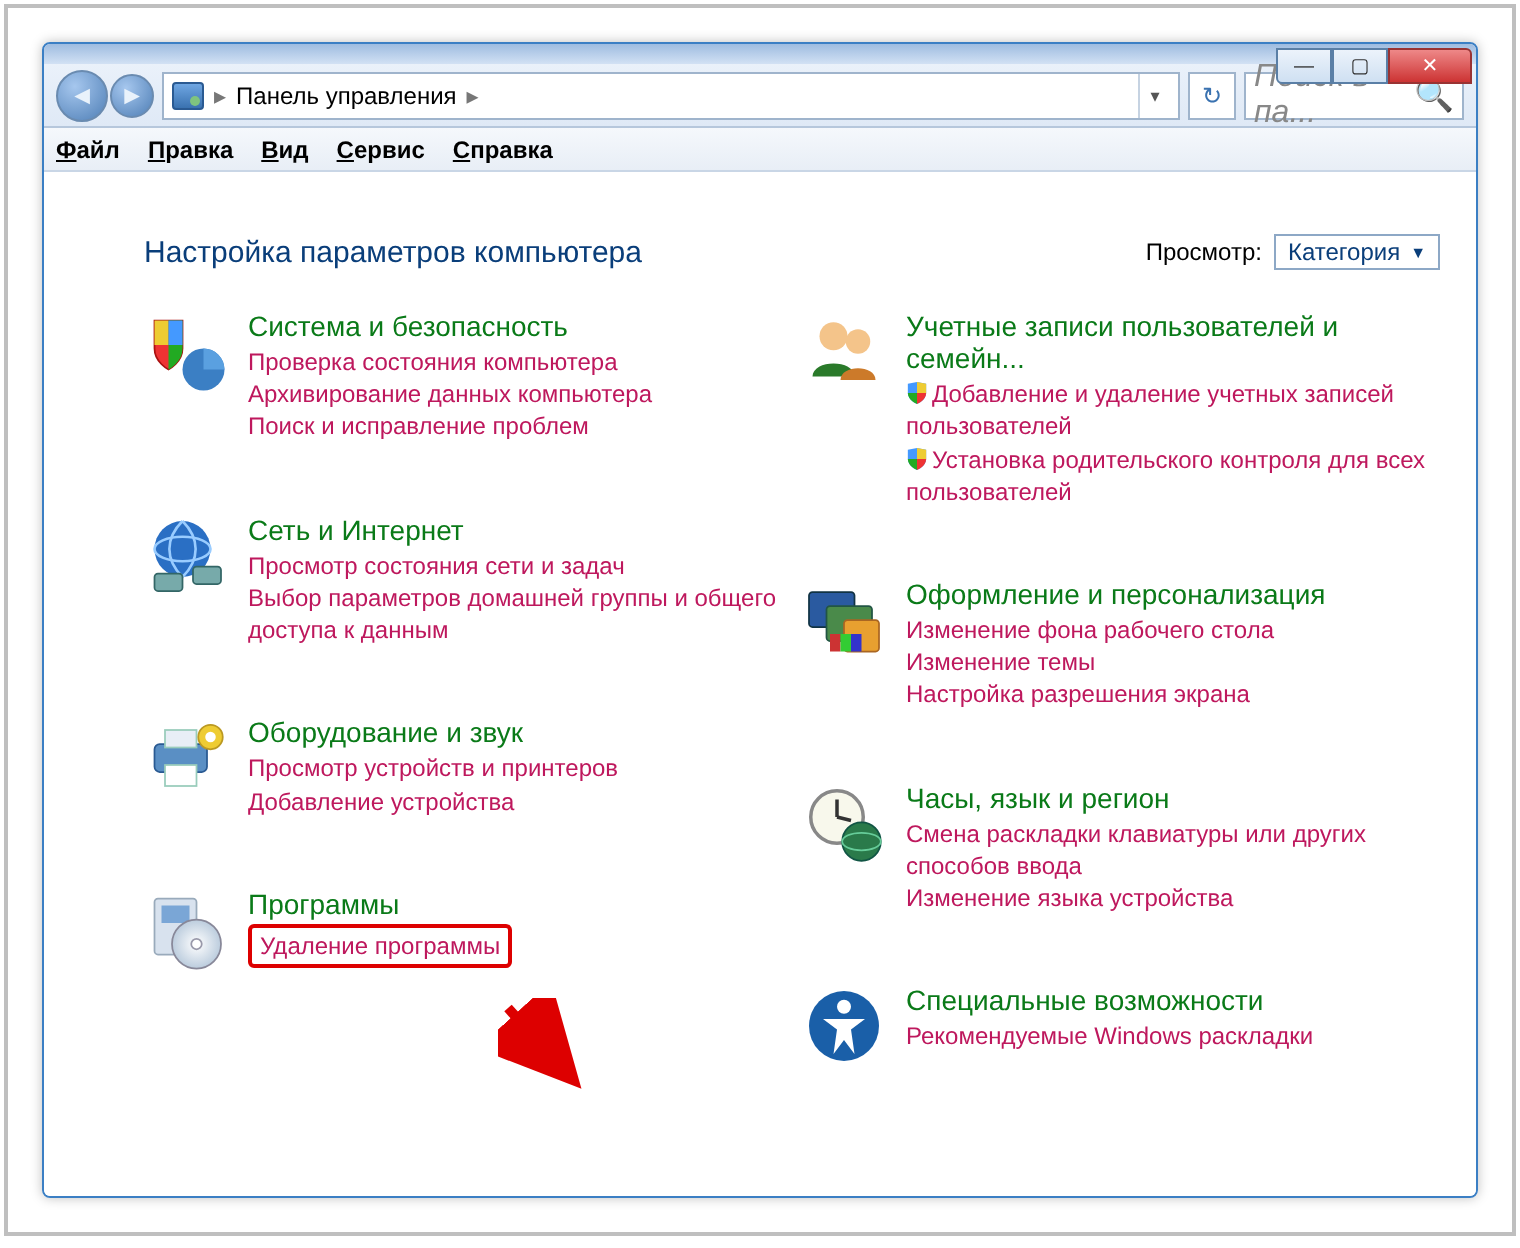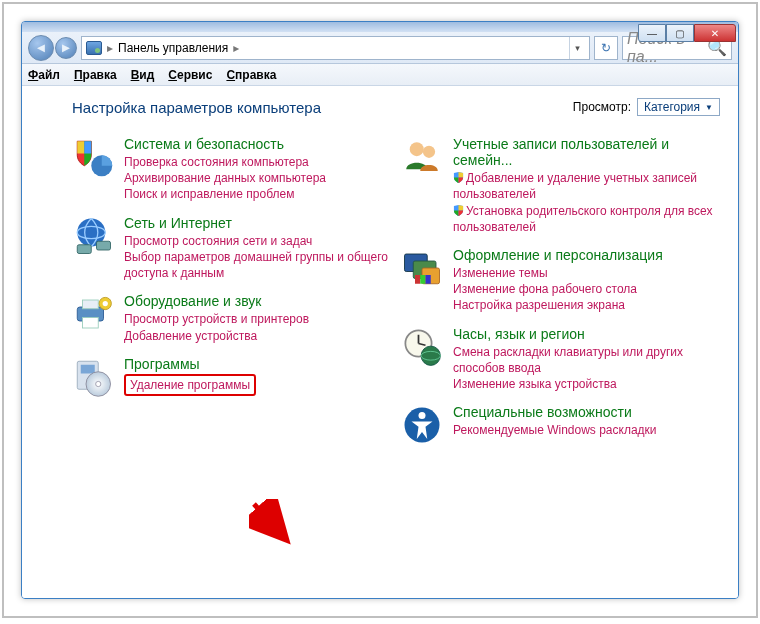--- a/index.html
+++ b/index.html
@@ -28,29 +28,29 @@
 .refresh { width:24px; height:24px; border:1px solid #9fb4cc; background:#fff; display:flex; align-items:center; justify-content:center; color:#3a72b0; font-size:12px; }
 .search { width:110px; height:24px; border:1px solid #9fb4cc; background:#fff; display:flex; align-items:center; padding:0 4px; font-size:16px; color:#888; font-style:italic; gap:4px; }
 .search .mag { color:#4a7fb6; font-style:normal; }
 
 
 .menubar { height:22px; background: linear-gradient(#f5f8fc,#e8eef6); border-bottom:1px solid #c9d6e6; display:flex; align-items:center; padding:0 6px; gap:14px; font-size:12px; }
 .menubar span { text-decoration: underline; text-decoration-color: transparent; font-weight: bold; }
 .menubar span::first-letter { text-decoration: underline; }
 
 
-.content { flex:1; background:#fff; padding: 12px 18px 10px 50px; overflow:hidden; position:relative; }
+.content { flex:1; background:#fff; padding: 31px 18px 10px 50px; overflow:hidden; position:relative; }
 .heading-row { display:flex; align-items:center; margin-bottom:20px; }
 .heading { color:#0a3e7a; font-size:15px; }
 .view-label { margin-left:auto; font-size:12px; color:#000000; }
 .view-select { border:1px solid #8da8c6; padding:1px 6px; font-size:12px; color:#0a3e7a; margin-left:6px; display:flex; align-items:center; gap:5px; background:#fff; }
 .view-select .tri { color:#0a3e7a; font-size:8px; }
 
 .columns { display:flex; gap:10px; }
-.col { flex:1; display:flex; flex-direction:column; gap:12px; }
+.col { flex:1; display:flex; flex-direction:column; gap:35px; }
 .category { display:flex; gap:10px; }
 .cat-icon { width:42px; height:42px; flex-shrink:0; }
 .cat-body { display:flex; flex-direction:column; font-size:12px; }
 .cat-title { color:#0a7a18; font-size:14px; line-height:1.15; margin-bottom:2px; }
 .cat-link { color:#be185d; line-height:1.35; }
 .cat-link .shield { display:inline-block; width:11px; height:11px; vertical-align:-1px; margin-right:2px; }
 .shield svg { width:11px; height:11px; }
 
 .highlight-box { border:2px solid #d00; border-radius:3px; padding:1px 4px; display:inline-block; }
 
@@ -227,22 +227,22 @@
                   <rect x="4" y="8" width="26" height="20" rx="2" fill="#2a5aa0" stroke="#134"></rect>
                   <rect x="14" y="16" width="26" height="20" rx="2" fill="#4a8a4a" stroke="#254"></rect>
                   <rect x="24" y="24" width="20" height="18" rx="2" fill="#e8a030" stroke="#a62"></rect>
                   <rect x="16" y="32" width="6" height="10" fill="#c33"></rect>
                   <rect x="22" y="32" width="6" height="10" fill="#3c3"></rect>
                   <rect x="28" y="32" width="6" height="10" fill="#33c"></rect>
                 </svg>
             </div>
             <div class="cat-body">
               <a class="cat-title">Оформление и персонализация</a>
+              <a class="cat-link">Изменение фона рабочего стола</a>
               <a class="cat-link">Изменение темы</a>
-              <a class="cat-link">Изменение фона рабочего стола</a>
               <a class="cat-link">Настройка разрешения экрана</a>
             </div>
           </div>
 
           <div class="category">
             <div class="cat-icon">
               <svg viewBox="0 0 48 48">
                   <circle cx="20" cy="20" r="15" fill="#f8f8ec" stroke="#888" stroke-width="2"></circle>
                   <line x1="20" y1="20" x2="20" y2="10" stroke="#333" stroke-width="2"></line>
                   <line x1="20" y1="20" x2="28" y2="22" stroke="#333" stroke-width="2"></line>

